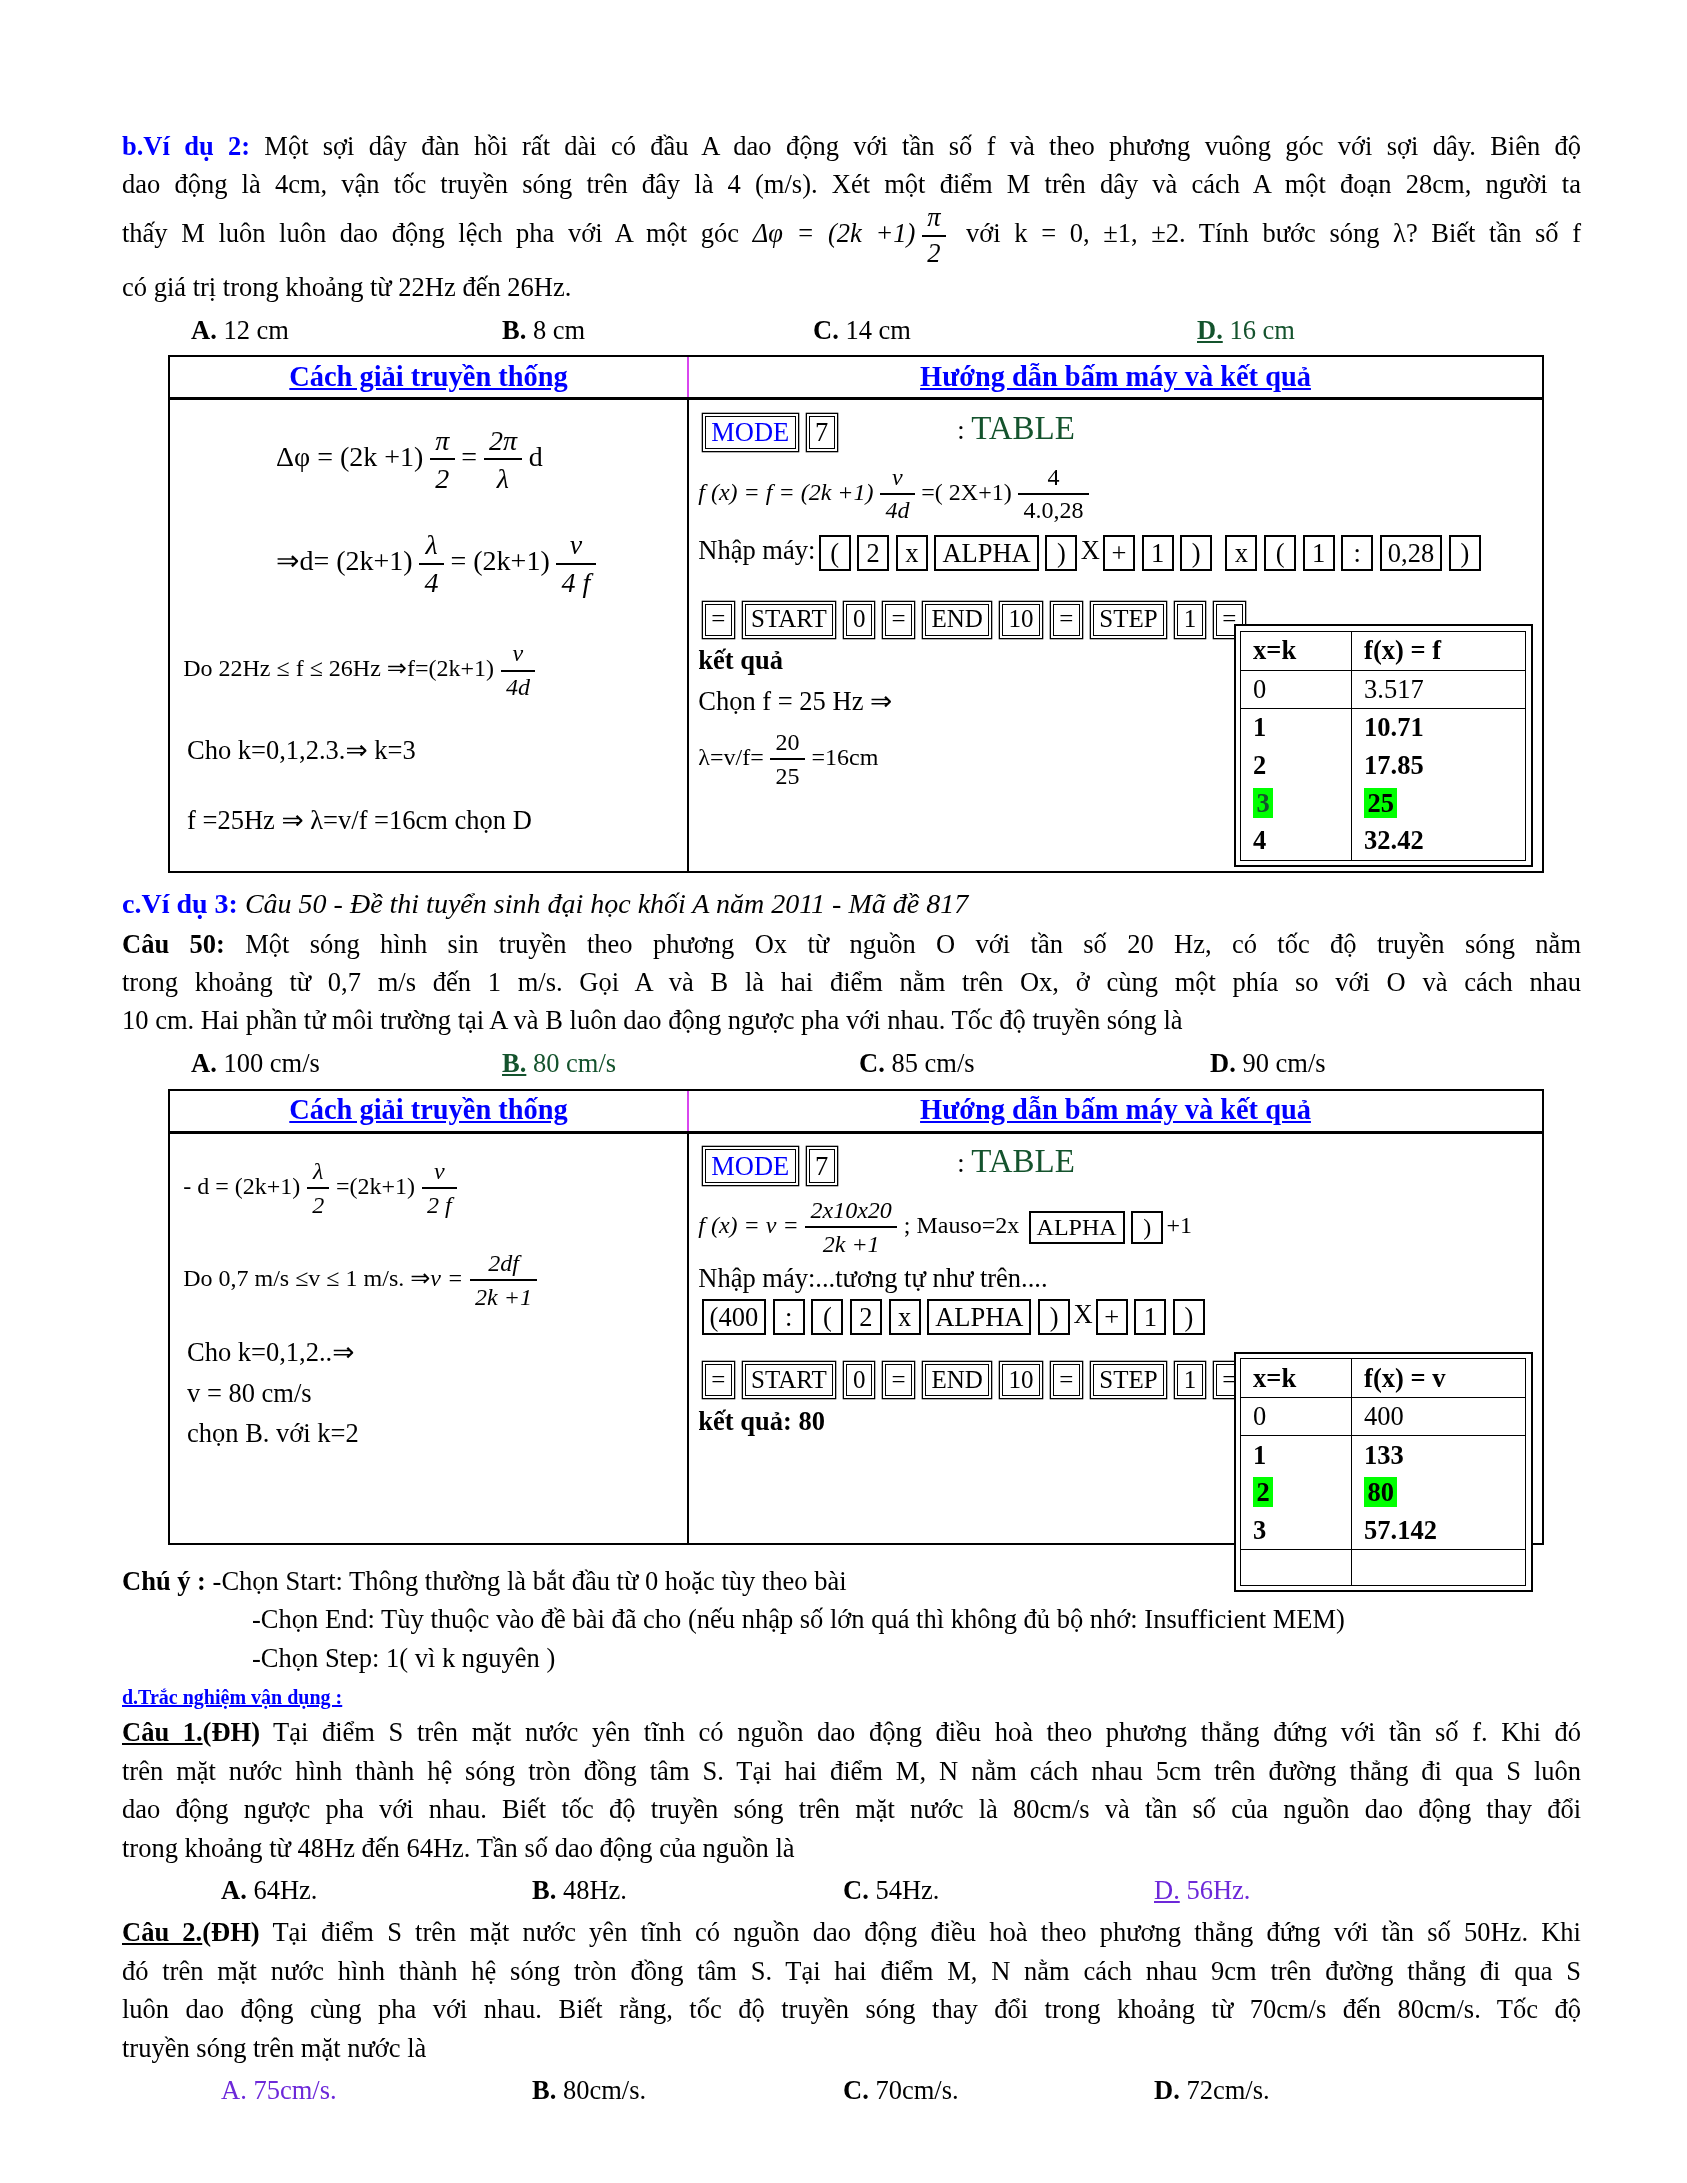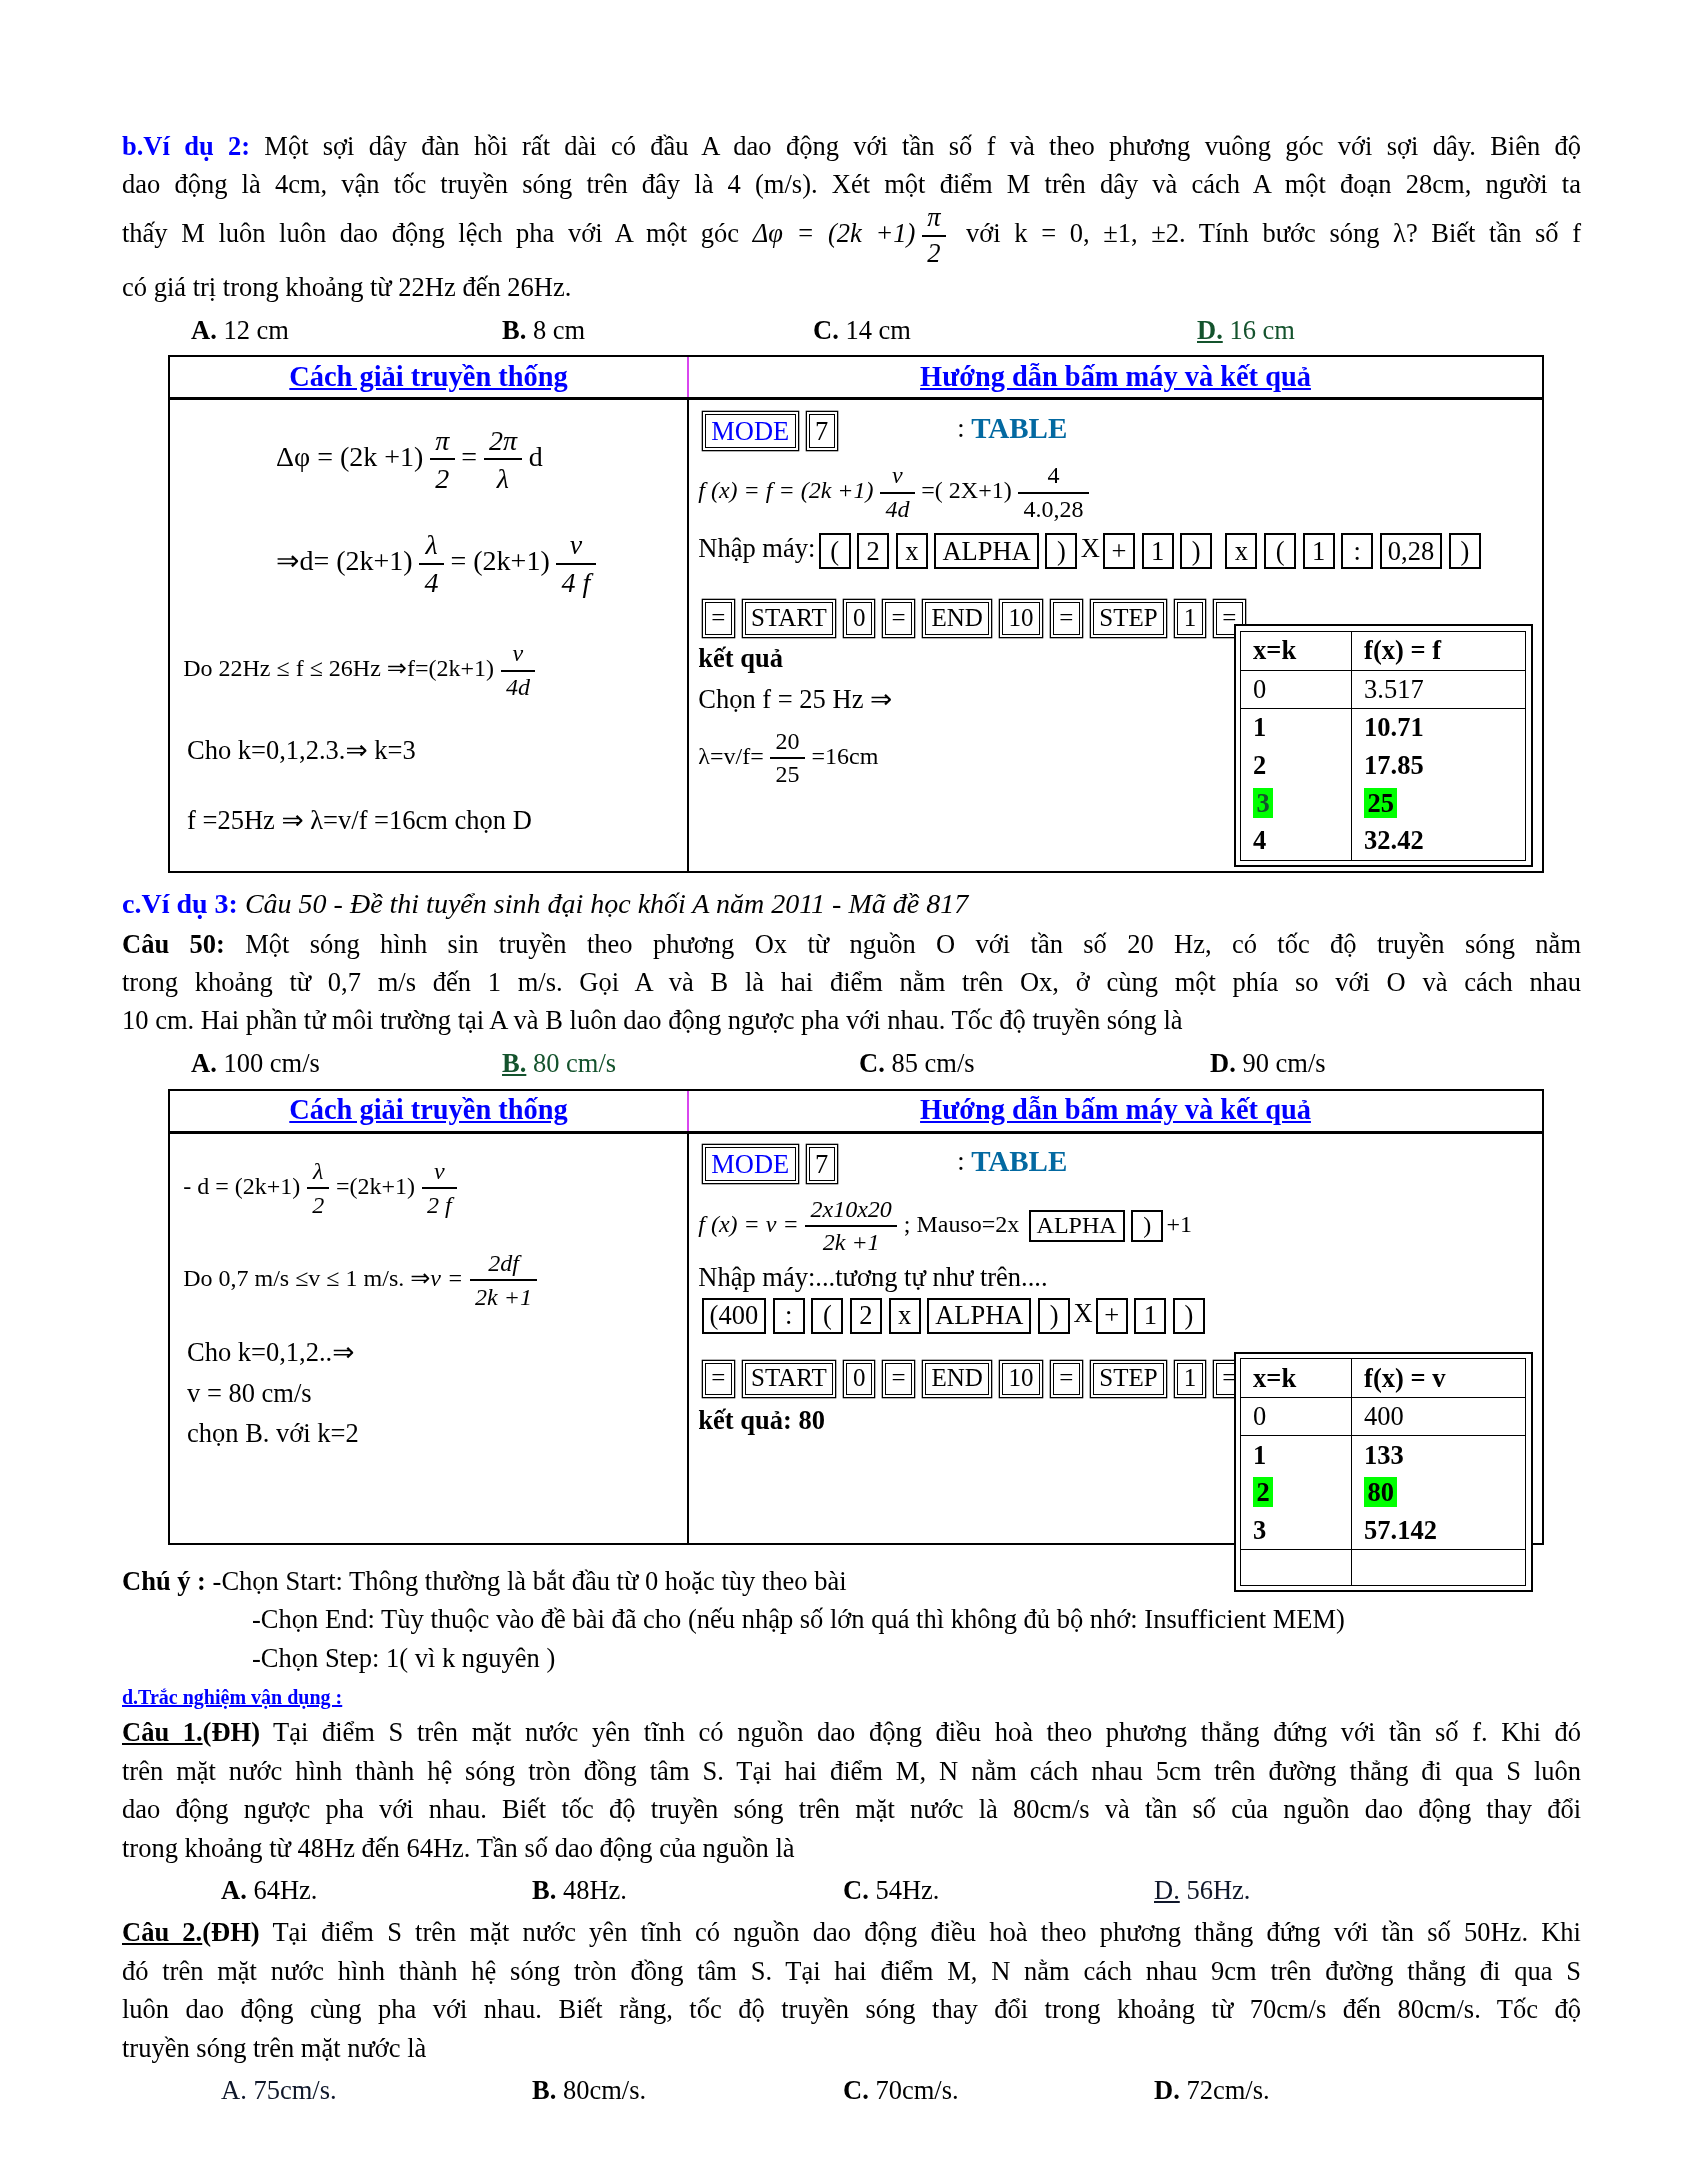--- a/index.html
+++ b/index.html
@@ -6,21 +6,21 @@
   .page {
     width:1687px; height:2183px; background:#ffffff; position:relative;
     font-family:"Liberation Serif", serif; color:#000; font-size:26.5px;
     box-sizing:border-box; padding:127px 106px 0 122px; overflow:hidden;
   }
   .pline { line-height:1.45; }
   .just { text-align:justify; text-align-last:justify; }
   .b { font-weight:bold; }
   .i { font-style:italic; }
   .u { text-decoration:underline; }
-  .blue { color:#0f172a; }
+  .blue { color:#6d28d9; }
   .red { color:#14532d; }
   .lbl-blue { color:#0000ff; font-weight:bold; }
 
   
   .ans-row { display:flex; margin:5.3px 0 4px 0; line-height:1.4; }
   .ans-row .ans { flex:0 0 311px; white-space:nowrap; }
   .ind-ex { margin-left:69px; }
   .ind-cau { margin-left:99px; }
 
   
@@ -45,21 +45,21 @@
   .tline { margin:22.5px 0 0 17px; }
 
   
   .key { display:inline-block; border:2px solid #000; padding:0.7px 6px; margin:2px 3.3px; min-width:16px;
          text-align:center; vertical-align:middle; line-height:1.15; }
   .key2 { display:inline-block; border:1.3px solid #000; box-shadow:0 0 0 2px #fff, 0 0 0 3.3px #000;
           padding:0.7px 5.3px; margin:4.6px 6.6px; min-width:13.2px; text-align:center; vertical-align:middle; line-height:1.15; }
   .key-blue { color:#0000ff; }
   .mode-row { margin:2.6px 0 6.6px 0; }
   .colon-gap { margin-left:116px; }
-  .table-red { color:#0369a1; font-weight:bold; font-size:29px; }
+  .table-red { color:#14532d; font-weight:normal; font-size:33px; }
   .keys-row { margin:6.6px 0; white-space:nowrap; }
   .start-row { margin:26.5px 0 2.6px 0; white-space:nowrap; font-size:25px; }
 
   
   .rt-box { position:absolute; border:2.6px solid #000; padding:4.6px; background:#fff; }
   .rt { border-collapse:collapse; border:1.3px solid #000; font-size:26.5px; }
   .rt td, .rt th { padding:3.3px 12px; text-align:left; vertical-align:middle; }
   .rt .c2 { border-left:1.3px solid #000; min-width:149px; }
   .rt .c1 { min-width:86px; }
   .rt tr.sep td, .rt tr.sep th { border-bottom:1.3px solid #000; }

